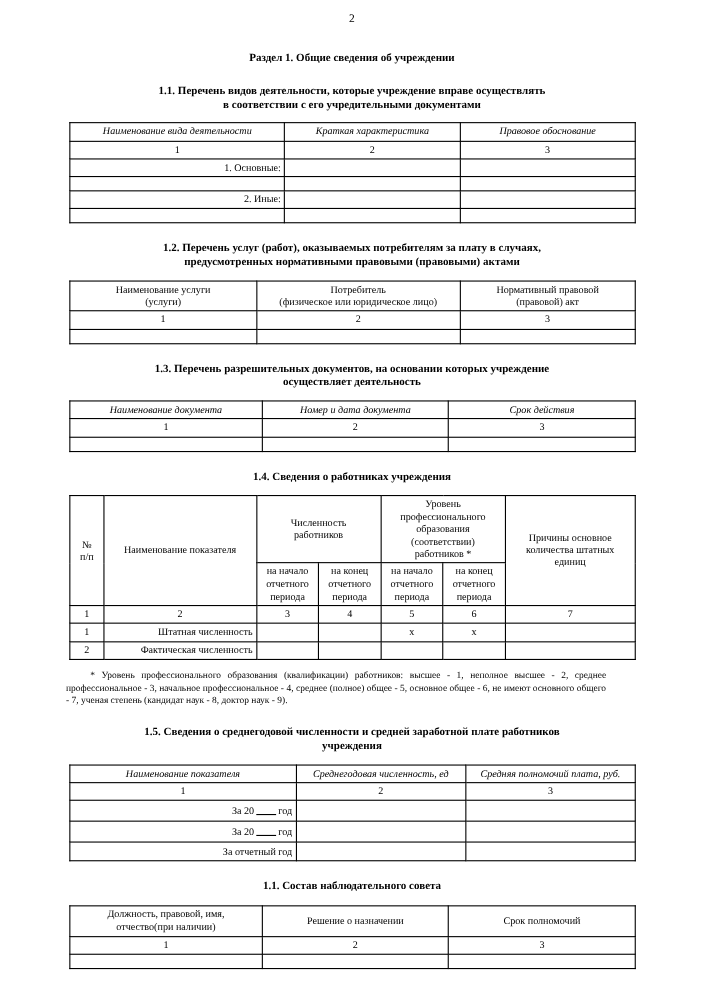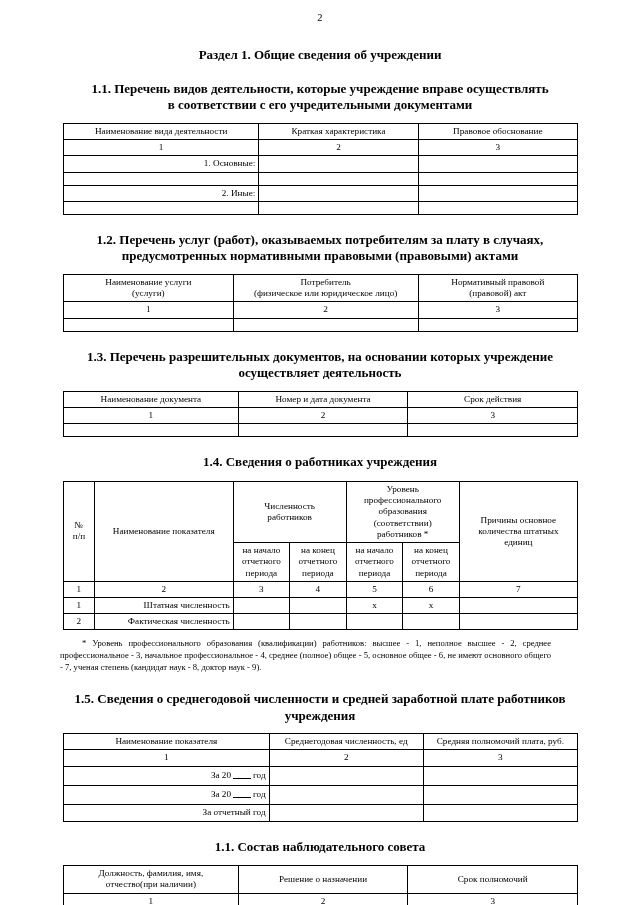--- a/index.html
+++ b/index.html
@@ -26,21 +26,21 @@
   .page-number {
     text-align: center;
     font-size: 10.5px;
     margin-top: 12px;
     margin-bottom: 0;
     letter-spacing: 0.2px;
   }
   .heading {
     text-align: center;
     font-weight: bold;
-    font-size: 13px;
+    font-size: 10px;
     line-height: 1.28;
     margin: 0 auto;
     padding: 0 52px;
     box-sizing: border-box;
   }
   .h-section {
     margin-top: 24px;
   }
   .h-sub {
     margin-top: 17px;
@@ -71,21 +71,21 @@
     text-align: center;
     font-size: 9.2px;
   }
   .t1 { margin-top: 9px; }
   .t2 { margin-top: 9px; }
   .t3 { margin-top: 9px; }
   .t4 { margin-top: 10px; margin-left: 63px; width: 515px; }
   .t5 { margin-top: 9px; margin-left: 68px; width: 510px; }
   .t6 { margin-top: 10px; margin-left: 70px; width: 508px; }
 
-  .row-h { height: 15px; }
+  .row-h { height: 15px; font-style: italic; }
   .row-num { height: 12px; }
   .row-empty { height: 13px; }
   .row-data { height: 14px; }
 
   .footnote {
     font-size: 8.6px;
     line-height: 1.38;
     margin: 8px 89px 0 60px;
     text-align: justify;
     text-indent: 22px;
@@ -366,21 +366,21 @@
 
   <table class="doc t6">
     <colgroup>
         <col style="width:34%">
         <col style="width:33%">
         <col style="width:33%">
       </colgroup>
     <tbody>
       <tr>
         <td class="hdr tcell-multi">
-          <span>Должность, фамилия, имя,</span><br>
+          <span>Должность, правовой, имя,</span><br>
           <span>отчество(при наличии)</span>
         </td>
         <td class="hdr">Решение о назначении</td>
         <td class="hdr">Срок полномочий</td>
       </tr>
       <tr class="row-num">
         <td class="num">1</td>
         <td class="num">2</td>
         <td class="num">3</td>
       </tr>

